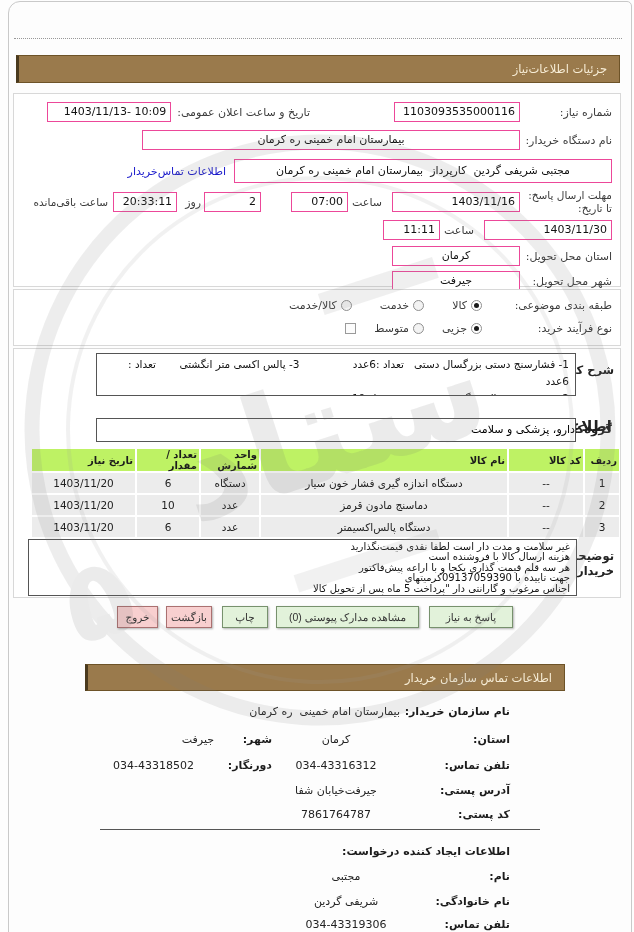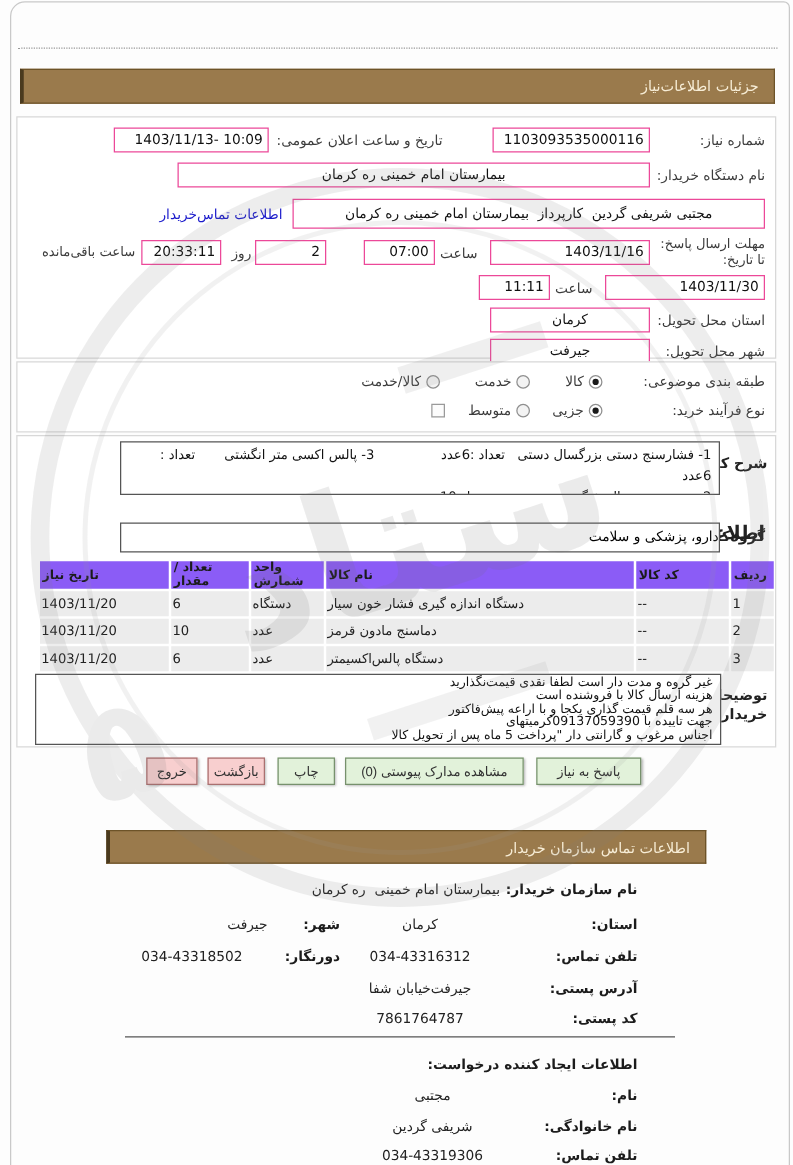--- a/index.html
+++ b/index.html
@@ -32,43 +32,43 @@
   .checkbox{width:11px;height:11px;border:1px solid #9a9a9a;background:#fcfcfc;display:inline-block;flex-shrink:0;box-sizing:border-box}
   .desclbl{position:absolute;right:6px;top:14px;font-weight:bold;font-size:11.5px;color:#222}
   .descbox{position:absolute;left:82px;width:480px;top:4px;height:43px;border:1px solid #555;background:#fff;
            font-size:10.5px;color:#111;padding:2px 6px;box-sizing:border-box;text-align:right;overflow:hidden}
   .descbox div{white-space:pre-wrap;line-height:17px}
   .heading{position:absolute;right:8px;top:68px;font-weight:bold;font-size:15px;color:#222}
   .grouplbl{position:absolute;right:8px;top:73px;font-weight:bold;font-size:11.5px;color:#222}
   .groupbox{position:absolute;left:82px;width:480px;top:69px;height:24px;border:1px solid #555;background:#fff;
             font-size:11px;line-height:22px;box-sizing:border-box}
   table.items{position:absolute;left:16px;top:98px;width:591px;border-collapse:separate;border-spacing:2px;direction:rtl;table-layout:fixed}
-  .items th{background:#8b5cf6;font-size:10px;font-weight:bold;color:#1b1b1b;height:20px;padding:0 2px;text-align:left}
-  .items td{background:#ececec;font-size:10.5px;text-align:left;height:18px;color:#222;overflow:hidden;white-space:nowrap}
+  .items th{background:#bef264;font-size:10px;font-weight:bold;color:#1b1b1b;height:20px;padding:0 2px;text-align:right}
+  .items td{background:#ececec;font-size:10.5px;text-align:center;height:18px;color:#222;overflow:hidden;white-space:nowrap}
   .noteslbl{position:absolute;right:6px;top:200px;font-weight:bold;font-size:11.5px;color:#222;text-align:right;line-height:15px}
   .notesbox{position:absolute;left:14px;width:549px;top:190px;height:57px;border:1px solid #555;background:#fff;
             font-size:10px;color:#111;text-align:right;padding:2px 6px;box-sizing:border-box;line-height:10.4px;overflow:hidden}
   .notesbox div{line-height:10.4px;margin:0;padding:0}
   .btnrow{position:absolute;top:606px;right:121px;display:flex;align-items:center}
   .btn{height:22px;border:1px solid;font-size:10.5px;display:flex;align-items:center;justify-content:center;
        box-sizing:border-box;box-shadow:1px 1px 2px rgba(0,0,0,.3);cursor:pointer;color:#333;flex-shrink:0;white-space:nowrap}
   .green{background:#e2f2da;border-color:#77916d}
   .pink{background:#f8cfcf;border-color:#aa7070}
   .crow{position:absolute;right:124px;display:flex;align-items:center;font-size:11px;color:#222}
   .clabel{font-weight:bold;width:110px;flex-shrink:0;color:#1c1c1c}
   .clabel2{font-weight:bold;width:58px;flex-shrink:0;color:#1c1c1c}
   .cval1{width:128px;text-align:center;flex-shrink:0}
   .cw100{width:100px}
   .ltr{direction:ltr;unicode-bidi:embed}
   .hline{position:absolute;left:100px;width:440px;top:829px;border-top:1px solid #555}
   .subhead{position:absolute;right:124px;top:845px;font-weight:bold;font-size:11px;color:#1c1c1c}
   .wm{position:absolute;top:0;left:0;z-index:10;pointer-events:none}
   .mr3{margin-right:3px}.mr4{margin-right:4px}.mr5{margin-right:5px}.mr6{margin-right:6px}.mr8{margin-right:8px}
   .mr10{margin-right:10px}.mr18{margin-right:18px}.mr28{margin-right:28px}
-  .mr30{margin-right:30px}.mr84{margin-right:40px}
+  .mr30{margin-right:30px}.mr84{margin-right:84px}
 </style>
 </head>
 <body>
 
 <div class="frame"></div>
 <div class="dotline"></div>
 
 <div class="bar bar1">
   <span>جزئیات اطلاعات‌نیاز</span>
 </div>
@@ -197,21 +197,21 @@
         <td class="ltr">1403/11/20</td>
       </tr>
     </tbody>
   </table>
 
   <div class="noteslbl">
     <div>توضیحات</div>
     <div>خریدار:</div>
   </div>
   <div class="notesbox">
-    <div>غیر گروه و مدت دار است لطفا نقدی قیمت‌نگذارید</div>
+    <div>غیر سلامت و مدت دار است لطفا نقدی قیمت‌نگذارید</div>
     <div>هزینه ارسال کالا با فروشنده است</div>
     <div>هر سه قلم قیمت گذاری یکجا و با اراعه پیش‌فاکتور</div>
     <div>جهت تاییده با 09137059390کرمیتهای</div>
     <div>اجناس مرغوب و گارانتی دار "پرداخت 5 ماه پس از تحویل کالا</div>
   </div>
 </div>
 
 <div class="btnrow">
   <button class="btn green" style="width:84px">پاسخ به نیاز</button>
   <button class="btn green mr10" style="width:143px">مشاهده مدارک پیوستی (0)</button>

